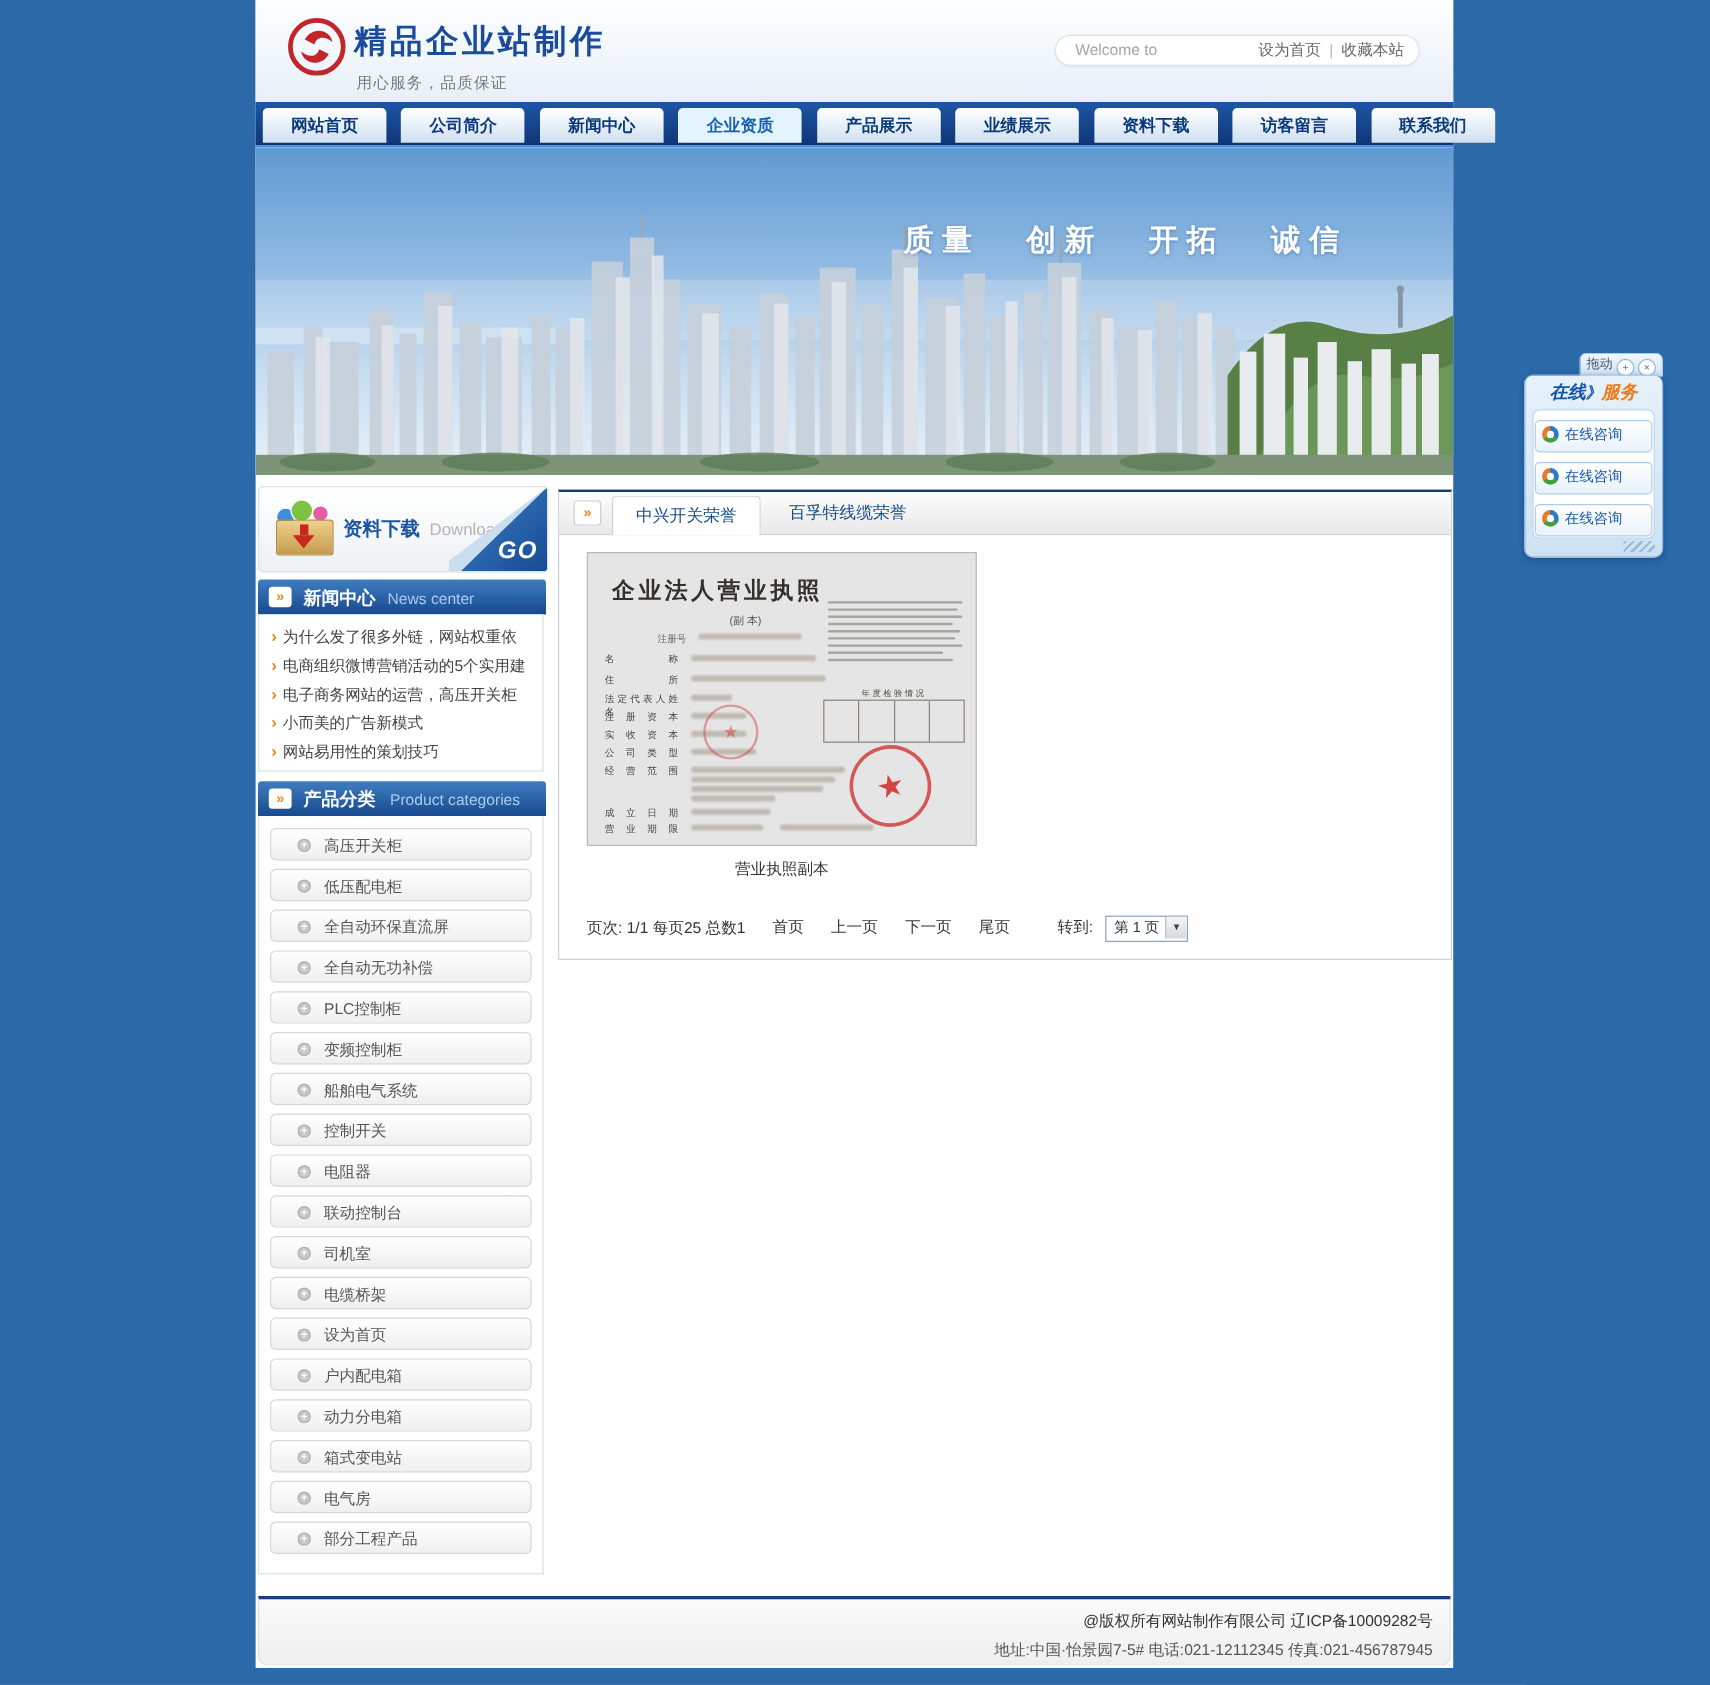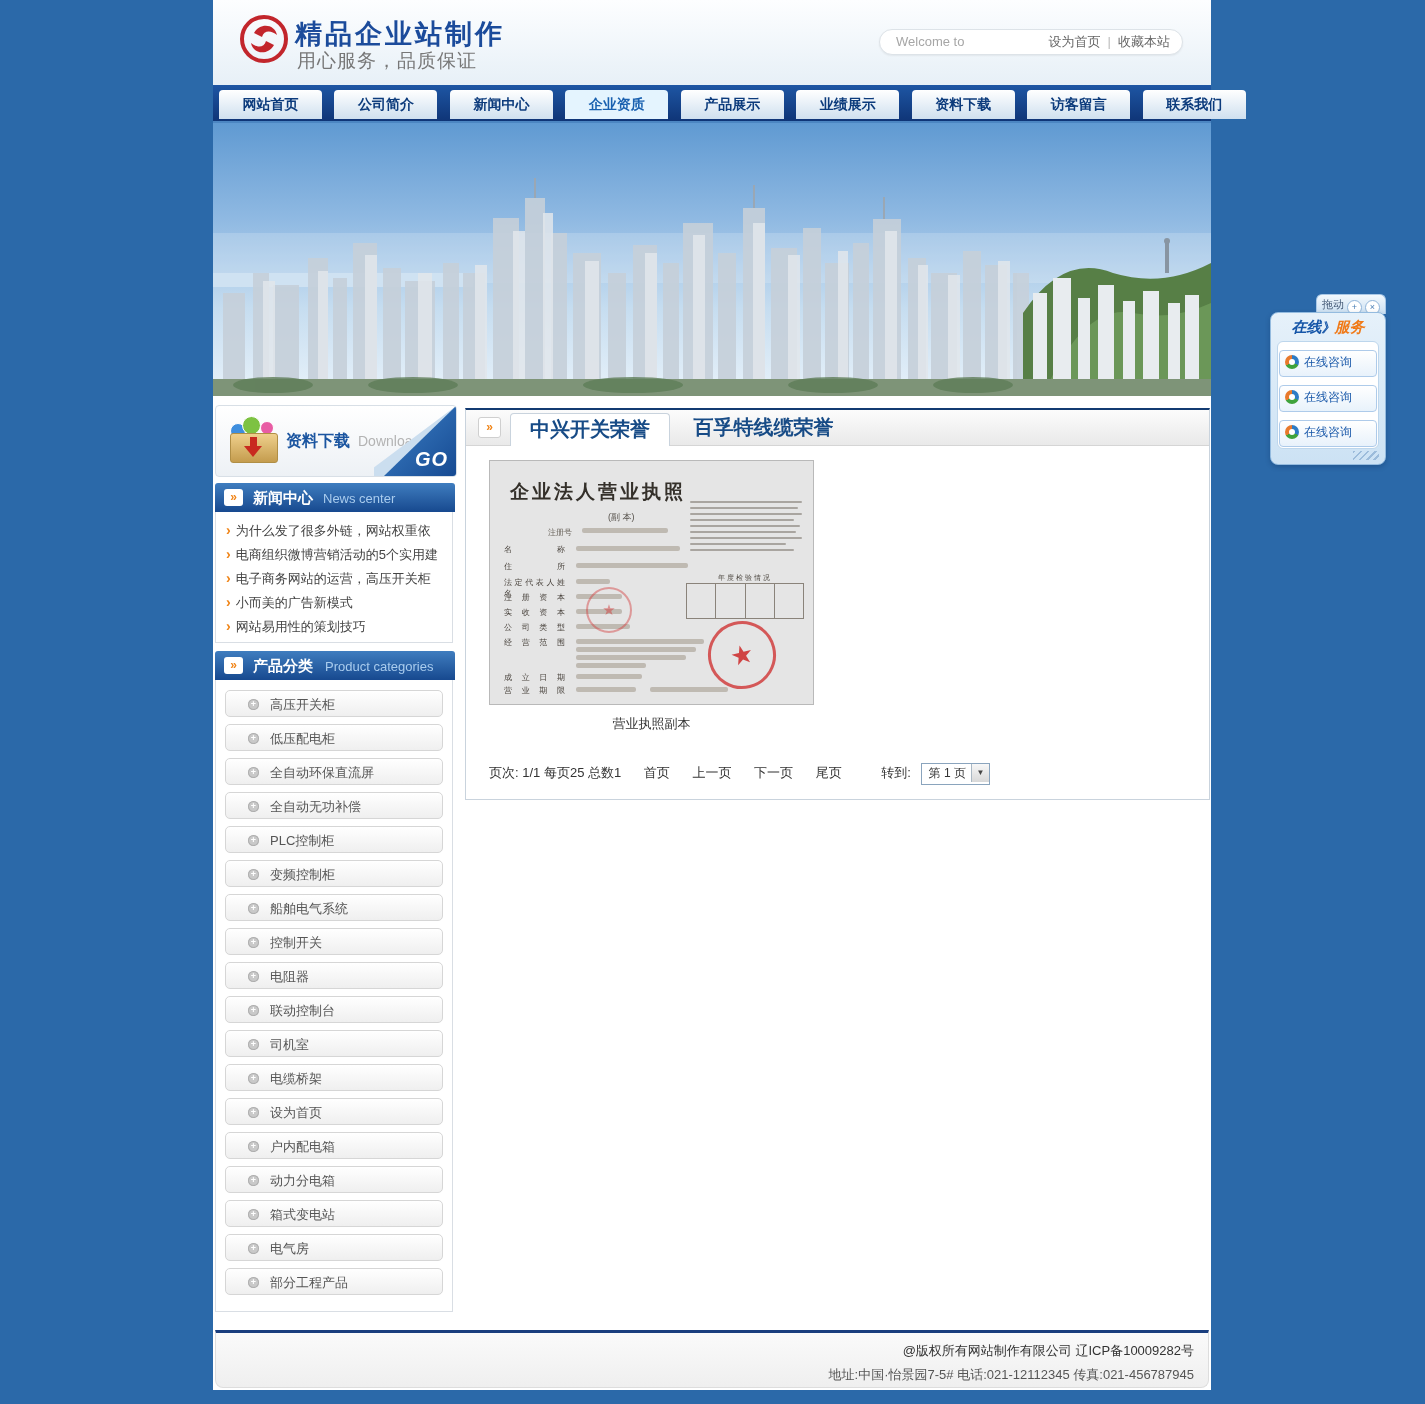--- a/index.html
+++ b/index.html
@@ -4,21 +4,21 @@
 <style>
   html,body{margin:0;padding:0;}
   body{font-family:"Liberation Sans","DejaVu Sans",sans-serif;background:#2B69A9;}
   .page{position:relative;width:1425px;height:1404px;background:#2B69A9;overflow:hidden;}
   .content-col{position:absolute;left:213px;top:0;width:998px;height:1390px;background:#fff;}
 
   
   .site-header{position:absolute;left:0;top:0;width:998px;height:85px;background:linear-gradient(#FDFEFF,#E7F0F7);}
   .logo-icon{position:absolute;left:24px;top:12px;width:54px;height:54px;}
   .logo-text{position:absolute;left:82px;top:16px;font-size:27px;font-weight:bold;color:#1B4B9B;letter-spacing:3px;}
-  .tagline{position:absolute;left:84px;top:48px;font-size:19px;color:#777;letter-spacing:1px;}
+  .tagline{position:absolute;left:84px;top:60px;font-size:13px;color:#777;letter-spacing:1px;}
   .topbar{position:absolute;right:28px;top:29px;width:302px;height:24px;background:#fff;border:1px solid #DDE3E8;border-radius:13px;box-shadow:0 1px 2px rgba(0,0,0,.06);font-size:13px;line-height:24px;}
   .topbar .welcome{position:absolute;left:16px;color:#A6A6A6;}
   .topbar .top-links{position:absolute;right:12px;color:#666;}
   .topbar a{color:#666;text-decoration:none;cursor:pointer;}
   .topbar .sep{color:#BBB;margin:0 7px;}
 
   
   .main-nav{position:absolute;left:0;top:85px;width:998px;height:38px;background:linear-gradient(#1E56A4,#0F3577);border-bottom:2px solid #4C86C2;box-sizing:border-box;padding:5px 0 0 6px;white-space:nowrap;}
   .nav-tab{display:inline-block;width:103px;height:29px;line-height:29px;margin-right:8px;text-align:center;font-size:14px;font-weight:bold;color:#0C3B7C;background:linear-gradient(#FFFFFF,#CFE0EF);border-radius:4px 4px 0 0;cursor:pointer;}
   .nav-tab.active{background:#E4F4FE;color:#1A61B0;}
@@ -58,21 +58,21 @@
 
   .cat-box{position:absolute;left:2px;top:680px;width:238px;height:632px;border:1px solid #D9DEE4;border-top:none;background:#fff;box-sizing:border-box;padding:10px 9px 0 9px;}
   .cat-item{position:relative;height:27px;line-height:27px;margin-bottom:7px;border:1px solid #D6D6D6;border-radius:5px;background:linear-gradient(#FFFFFF,#EFEFEF);font-size:13px;color:#555;padding-left:44px;box-sizing:border-box;cursor:pointer;}
   .cat-item .pico{position:absolute;left:22px;top:8px;width:11px;height:11px;border-radius:50%;background:#C9C9C9;box-shadow:inset 0 0 0 1px #AFAFAF;color:#fff;font-size:9px;line-height:11px;text-align:center;font-weight:bold;}
 
   
   .main-panel{position:absolute;left:252px;top:408px;width:745px;height:392px;border:1px solid #C9D3DD;border-top:2px solid #133B72;background:#fff;box-sizing:border-box;}
   .panel-head{position:relative;height:35px;background:linear-gradient(#FCFCFC,#E9E9E9);border-bottom:1px solid #D5D5D5;}
   .chev-badge{position:absolute;left:12px;top:7px;width:21px;height:19px;background:#fff;border:1px solid #CFCFCF;border-radius:3px;text-align:center;line-height:18px;font-size:12px;font-weight:bold;color:#F08519;}
   .tab-row{position:absolute;left:44px;top:0;height:35px;}
-  .m-tab{display:inline-block;padding:0 19px;font-size:20px;font-weight:bold;color:#174B86;cursor:pointer;vertical-align:top;}
+  .m-tab{display:inline-block;padding:0 19px;font-size:14px;font-weight:normal;color:#174B86;cursor:pointer;vertical-align:top;}
   .m-tab.active{margin-top:3px;height:32px;line-height:31px;background:#fff;border:1px solid #C9D3DD;border-bottom:none;border-radius:4px 4px 0 0;}
   .m-tab.plain{line-height:35px;}
 
   .cert{position:absolute;left:23px;top:50px;width:323px;height:243px;border:1px solid #B9B9B9;background:#e5e5e5;}
   .cert-title{position:absolute;left:20px;top:18px;font-size:19px;font-weight:bold;letter-spacing:3px;color:#34302A;font-family:"Liberation Serif","DejaVu Serif",serif;}
   .cert-sub{position:absolute;left:118px;top:50px;font-size:9px;color:#55504A;}
   .cert-reg{position:absolute;left:58px;top:66px;font-size:8px;color:#6A645C;}
   .blur-bar{position:absolute;background:#B3ACA2;border-radius:2px;filter:blur(.7px);opacity:.75;}
   .cert-label{position:absolute;left:14px;font-size:8px;color:#4A443E;width:62px;text-align:justify;text-align-last:justify;letter-spacing:1px;}
   .notes-line{position:absolute;background:#9A958E;height:2px;border-radius:1px;opacity:.8;}
@@ -237,20 +237,26 @@
           <circle cx="954" cy="118" r="3" fill="#8895A2"></circle>
         <rect x="0" y="256" width="998" height="17" fill="#7E9478"></rect>
         <g fill="#5E7D58" opacity="0.8">
           <ellipse cx="60" cy="262" rx="40" ry="8"></ellipse>
             <ellipse cx="200" cy="262" rx="45" ry="8"></ellipse>
           <ellipse cx="420" cy="262" rx="50" ry="8"></ellipse>
             <ellipse cx="620" cy="262" rx="45" ry="8"></ellipse>
           <ellipse cx="760" cy="262" rx="40" ry="8"></ellipse>
         </g>
       </svg>
+      <div class="slogan">
+        <span>质量</span>
+        <span>创新</span>
+        <span>开拓</span>
+        <span>诚信</span>
+      </div>
     </div>
 
     <div class="dl-box">
       <div class="dl-icon">
         <span class="ball b2"></span>
           <span class="ball b1"></span>
           <span class="ball b3"></span>
         <span class="crate"></span>
           <span class="arrow-shaft"></span>
           <span class="arrow-head"></span>

